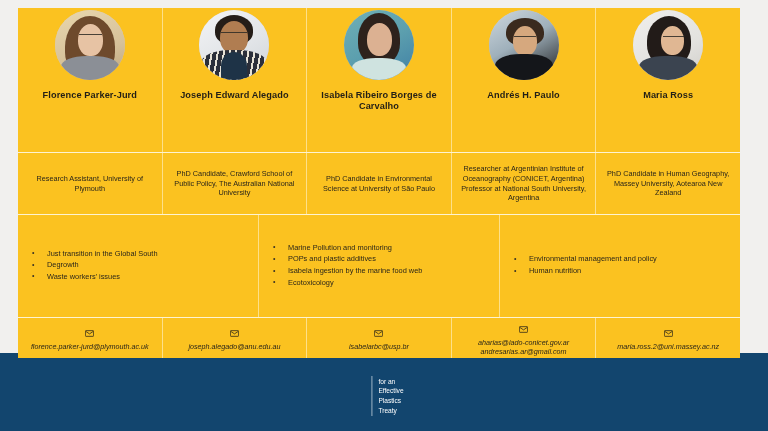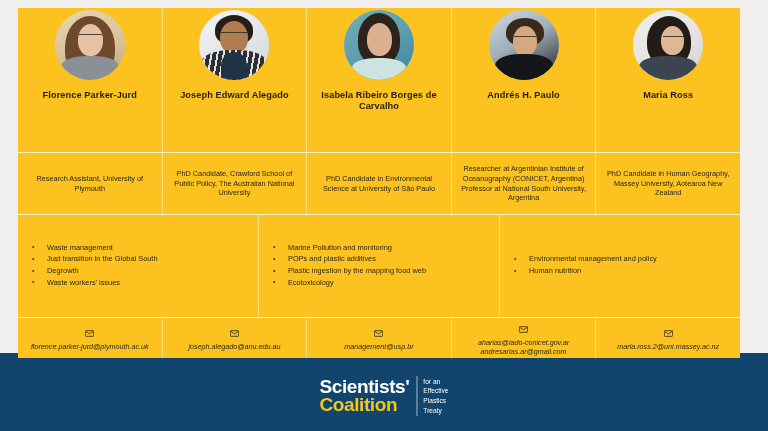--- a/index.html
+++ b/index.html
@@ -305,31 +305,30 @@
         <div class="person-role">Researcher at Argentinian Institute of Oceanography (CONICET, Argentina) Professor at National South University, Argentina</div>
       </div>
       <div class="cell">
         <div class="person-role">PhD Candidate in Human Geography, Massey University, Aotearoa New Zealand</div>
       </div>
     </div>
 
     <div class="row" id="row-topics">
       <div class="cell">
         <ul class="topics">
-          <li>Waste management</li>
           <li>Just transition in the Global South</li>
           <li>Degrowth</li>
           <li>Waste workers’ issues</li>
         </ul>
       </div>
       <div class="cell">
         <ul class="topics">
           <li>Marine Pollution and monitoring</li>
           <li>POPs and plastic additives</li>
-          <li>Plastic ingestion by the mapping food web</li>
+          <li>Isabela ingestion by the marine food web</li>
           <li>Ecotoxicology</li>
         </ul>
       </div>
       <div class="cell">
         <ul class="topics">
           <li>Environmental management and policy</li>
           <li>Human nutrition</li>
         </ul>
       </div>
     </div>
@@ -353,21 +352,21 @@
         </span>
         <div class="email">joseph.alegado@anu.edu.au</div>
       </div>
       <div class="cell">
         <span class="mail-icon">
           <svg width="9" height="7" viewBox="0 0 14 10">
               <rect x="0.6" y="0.6" width="12.8" height="8.8" rx="1" fill="none" stroke="#2b2619" stroke-width="1.2"></rect>
               <path d="M1 1.6 L7 5.6 L13 1.6" fill="none" stroke="#2b2619" stroke-width="1.2"></path>
             </svg>
         </span>
-        <div class="email">management@usp.br</div>
+        <div class="email">isabelarbc@usp.br</div>
       </div>
       <div class="cell">
         <span class="mail-icon">
           <svg width="9" height="7" viewBox="0 0 14 10">
               <rect x="0.6" y="0.6" width="12.8" height="8.8" rx="1" fill="none" stroke="#2b2619" stroke-width="1.2"></rect>
               <path d="M1 1.6 L7 5.6 L13 1.6" fill="none" stroke="#2b2619" stroke-width="1.2"></path>
             </svg>
         </span>
         <div class="email">aharias@iado-conicet.gov.ar andresarias.ar@gmail.com</div>
       </div>
@@ -378,24 +377,20 @@
               <path d="M1 1.6 L7 5.6 L13 1.6" fill="none" stroke="#2b2619" stroke-width="1.2"></path>
             </svg>
         </span>
         <div class="email">maria.ross.2@uni.massey.ac.nz</div>
       </div>
     </div>
 
   </div>
 
   <div id="logo">
-    <div id="logo-words">
-      <span id="logo-line1">Scientists'</span>
-      <span id="logo-line2">Coalition</span>
-    </div>
     <div id="logo-rule"></div>
     <div id="logo-tag">
       <span>for an</span>
       <span>Effective</span>
       <span>Plastics</span>
       <span>Treaty</span>
     </div>
   </div>
 
 </div>

